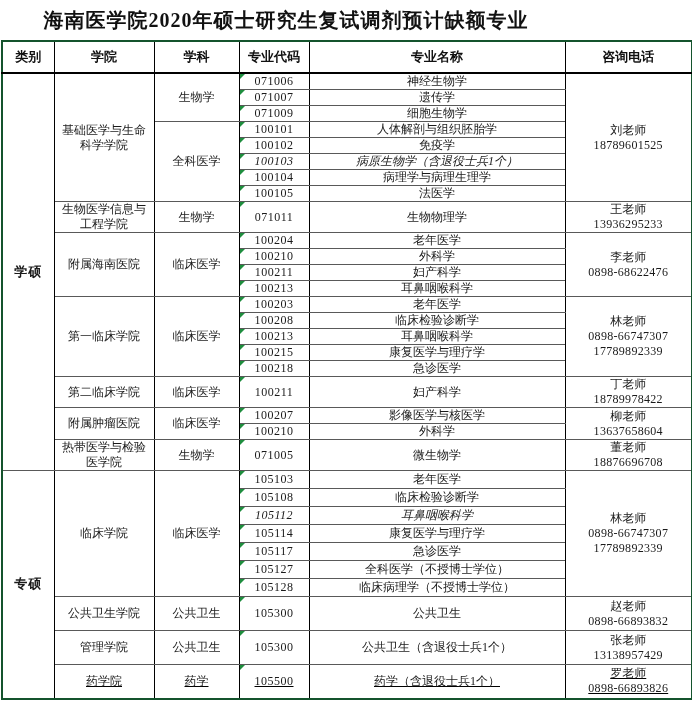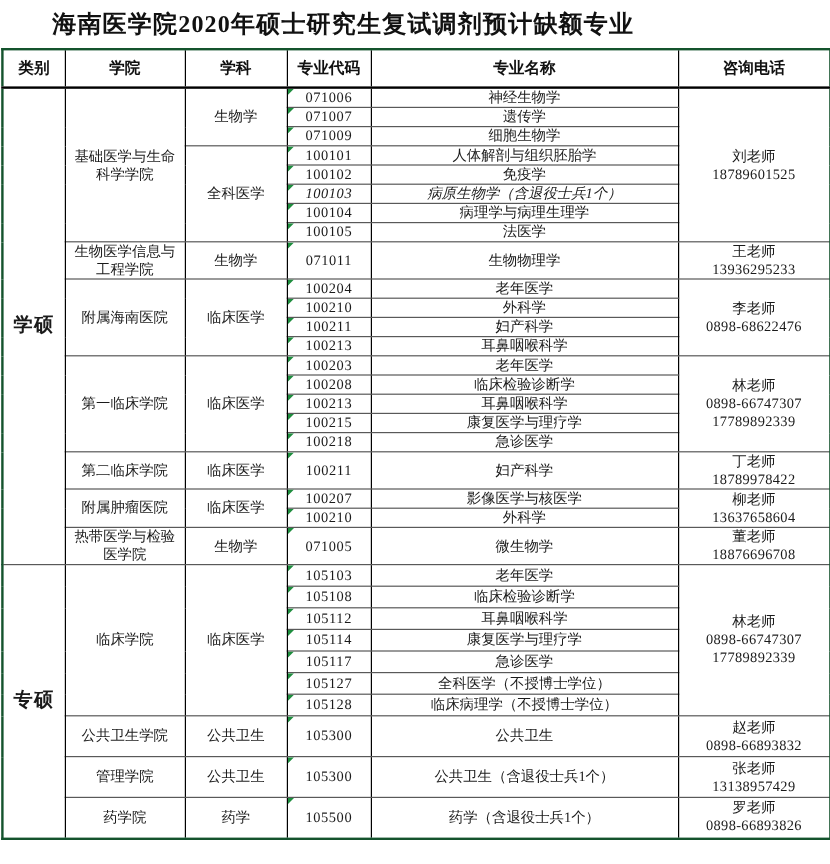--- a/index.html
+++ b/index.html
@@ -24,21 +24,21 @@
   }
   td{
     border-left:1px solid #000;border-right:1px solid #000;
     border-top:1px solid #595959;border-bottom:1px solid #595959;
     font-size:12px;text-align:center;vertical-align:middle;
     padding:0 2px;line-height:1.25;color:#1a1a1a;
     overflow:hidden;
   }
   td.group-top{border-top:1.5px solid #000;}
   td.subgroup-top{border-top:1px solid #3a3a3a;}
-  td.cat-cell{font-weight:bold;font-size:16px;letter-spacing:1px;}
+  td.cat-cell{font-weight:bold;font-size:13px;letter-spacing:1px;}
   td.code-cell{position:relative;letter-spacing:0.5px;}
   .marker{
     position:absolute;top:0;left:0;width:0;height:0;
     border-top:5px solid var(--marker,#1e8e3e);
     border-right:5px solid transparent;
   }
   .contact-name{display:block;}
   .contact-phone{display:block;letter-spacing:0.3px;}
 </style>
 </head>
@@ -208,21 +208,21 @@
           <td class="group-top" rowspan="7">
             <span class="contact-name">林老师</span>
             <span class="contact-phone">0898-66747307</span>
             <span class="contact-phone">17789892339</span>
           </td>
         </tr>
         <tr style="height: 18px;">
           <td class="code-cell"><span class="marker"></span>105108</td>
           <td>临床检验诊断学</td>
         </tr>
-        <tr style="height: 18px;">
+        <tr style="height: 18px; font-style: italic;">
           <td class="code-cell"><span class="marker"></span>105112</td>
           <td>耳鼻咽喉科学</td>
         </tr>
         <tr style="height: 18px;">
           <td class="code-cell"><span class="marker"></span>105114</td>
           <td>康复医学与理疗学</td>
         </tr>
         <tr style="height: 18px;">
           <td class="code-cell"><span class="marker"></span>105117</td>
           <td>急诊医学</td>
@@ -248,21 +248,21 @@
         <tr style="height: 34px;">
           <td class="group-top" rowspan="1">管理学院</td>
           <td class="group-top" rowspan="1">公共卫生</td>
           <td class="code-cell group-top"><span class="marker"></span>105300</td>
           <td class="group-top">公共卫生（含退役士兵1个）</td>
           <td class="group-top" rowspan="1">
             <span class="contact-name">张老师</span>
             <span class="contact-phone">13138957429</span>
           </td>
         </tr>
-        <tr style="height: 34px;">
+        <tr style="height: 34px; text-decoration: underline;">
           <td class="group-top" rowspan="1">药学院</td>
           <td class="group-top" rowspan="1">药学</td>
           <td class="code-cell group-top"><span class="marker"></span>105500</td>
           <td class="group-top">药学（含退役士兵1个）</td>
           <td class="group-top" rowspan="1">
             <span class="contact-name">罗老师</span>
             <span class="contact-phone">0898-66893826</span>
           </td>
         </tr>
       </tbody>

